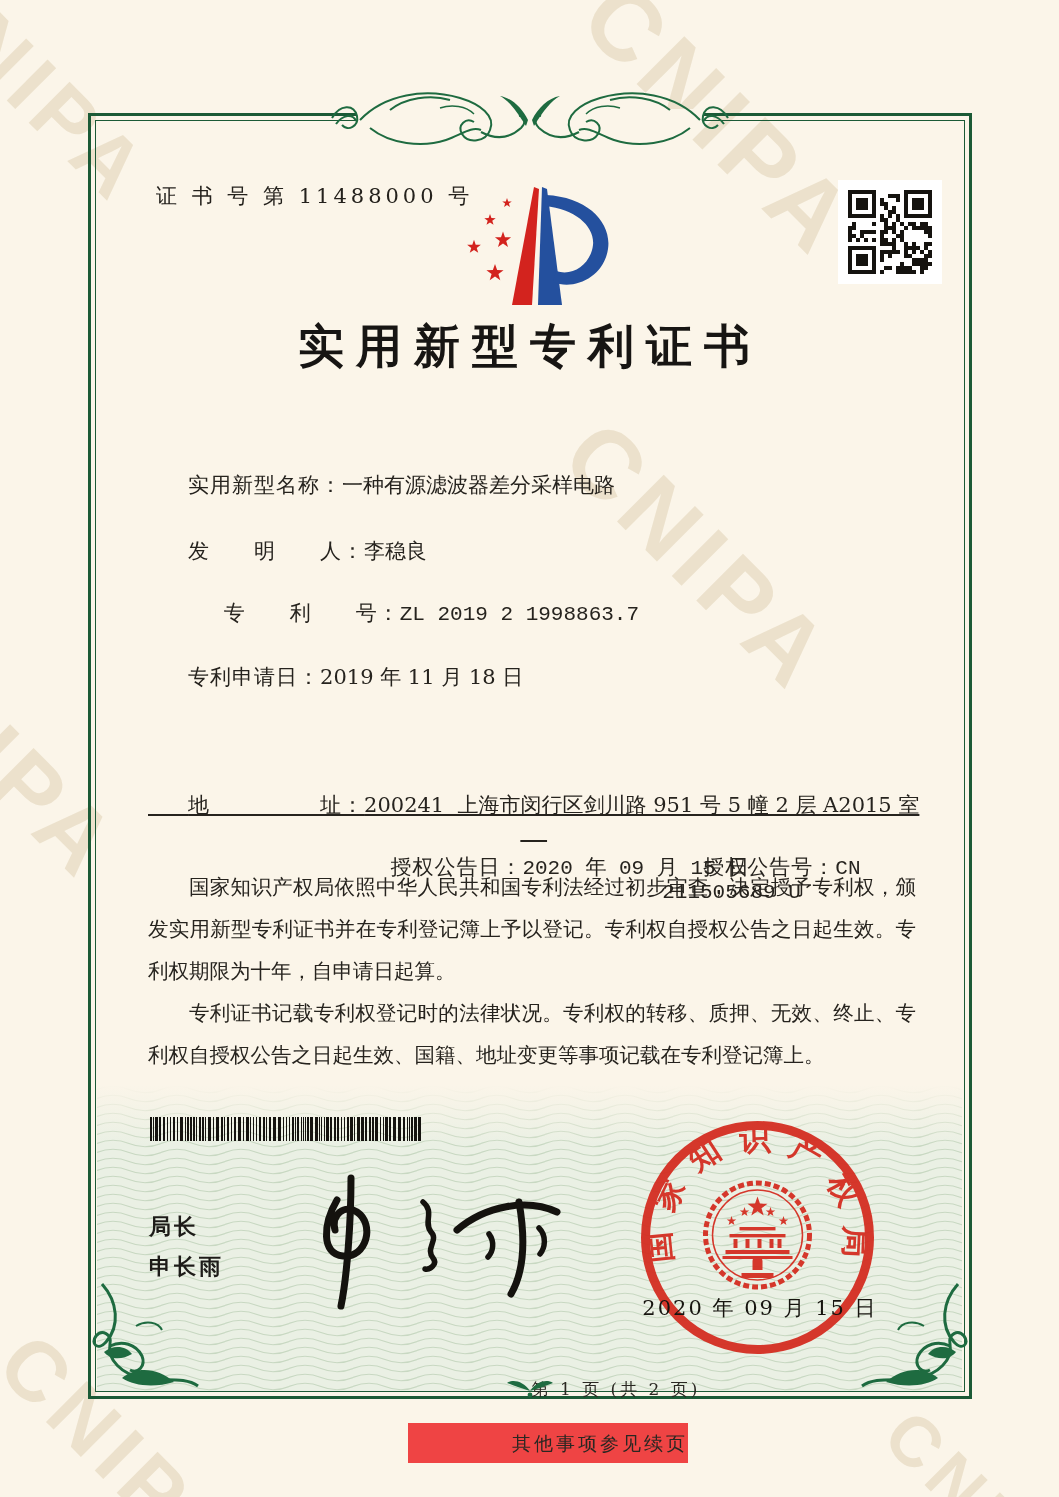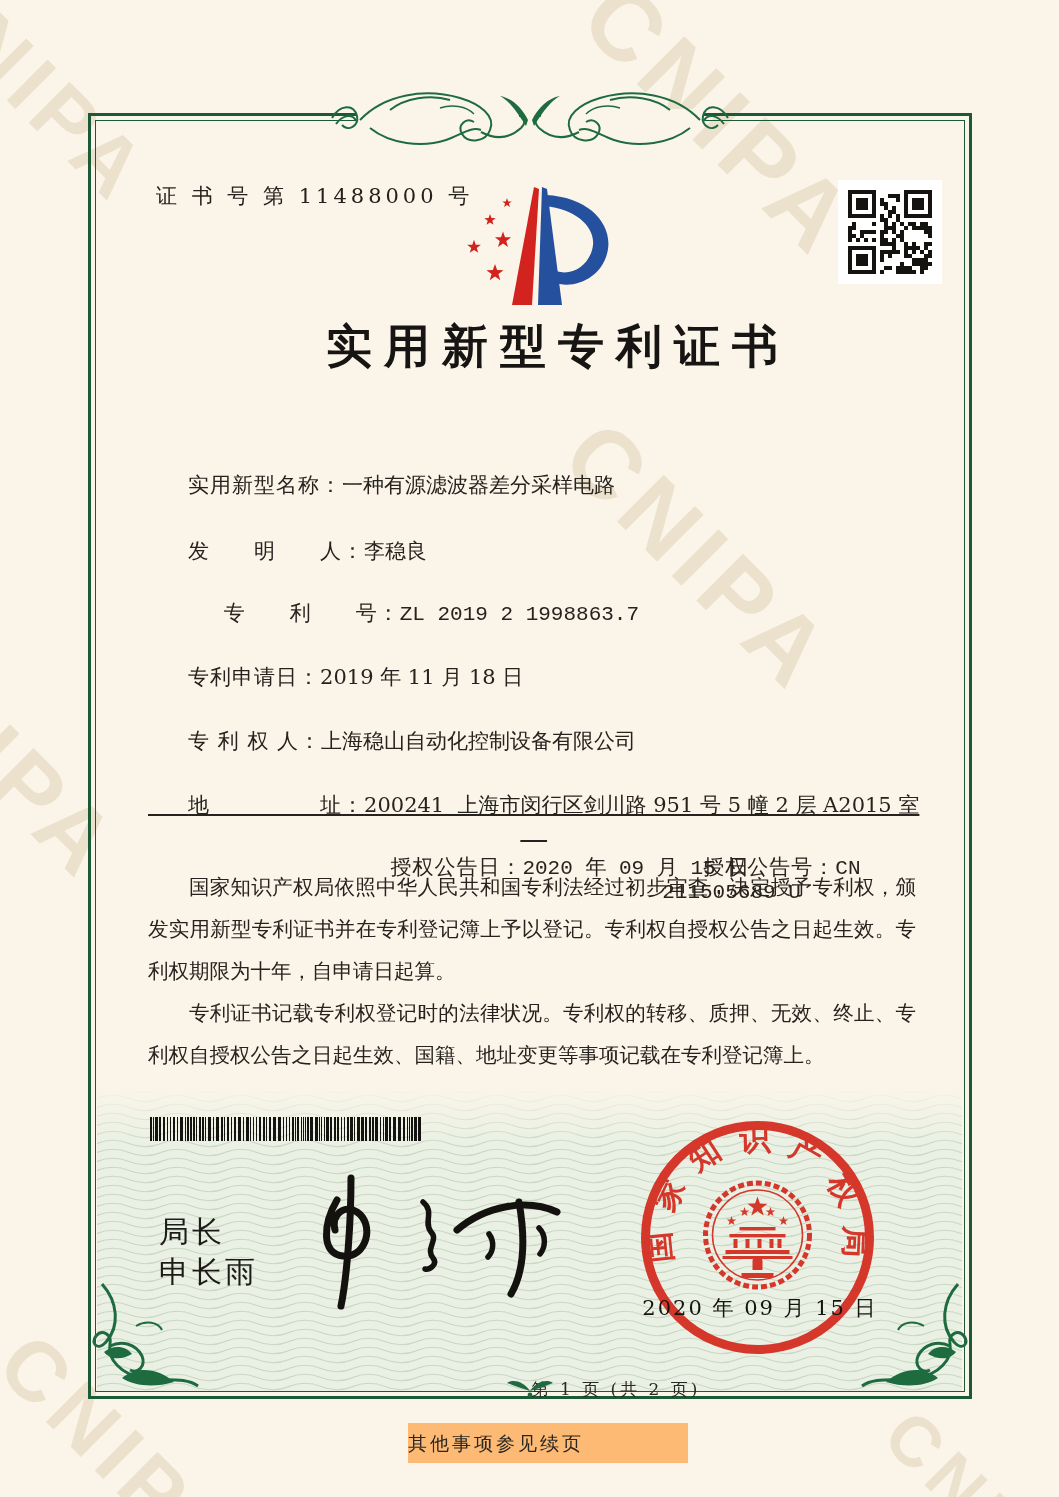--- a/index.html
+++ b/index.html
@@ -20,43 +20,43 @@
   .greenzone{position:absolute;left:97px;top:1085px;width:865px;height:306px;z-index:1;}
   .greenzone-fade{position:absolute;left:97px;top:1085px;width:865px;height:60px;z-index:1;
       background:linear-gradient(#fbf5e9,rgba(251,245,233,0));}
 
   .content{position:absolute;left:0;top:0;width:1059px;height:1497px;z-index:4;}
 
   .cert-no{position:absolute;left:132px;top:182px;font-size:21px;letter-spacing:4px;color:#24211c;margin-left:24px;}
   .logo{position:absolute;left:450px;top:183px;}
   .qr{position:absolute;left:838px;top:180px;width:104px;height:104px;background:#fff;}
   .title{position:absolute;left:92px;top:316px;width:876px;text-align:center;
-      font-size:46px;font-weight:700;letter-spacing:12px;color:#171513;padding-left:28px;}
+      font-size:46px;font-weight:700;letter-spacing:12px;color:#171513;}
 
   .frow{position:absolute;left:148px;font-size:21px;color:#26231e;white-space:pre-wrap;text-align:center;}
   .frow .lab{letter-spacing:1px;}
   .grant-no-pair{position:absolute;left:399px;top:0;white-space:pre-wrap;}
 
   .bodytext{position:absolute;left:148px;top:866px;width:768px;font-size:20.5px;
       line-height:42px;color:#26231e;text-align:justify;}
   .bodytext p{margin:0;text-indent:2em;}
 
   .barcode{position:absolute;left:150px;top:1117px;}
-  .director{position:absolute;left:159px;font-family:"Liberation Sans",sans-serif;
-      font-weight:400;font-size:30px;color:#1d1b18;letter-spacing:3px;}
+  .director{position:absolute;left:149px;font-family:"Liberation Sans",sans-serif;
+      font-weight:700;font-size:22px;color:#1d1b18;letter-spacing:3px;}
   .signature{position:absolute;left:295px;top:1172px;}
 
   .seal{position:absolute;left:635px;top:1115px;opacity:.93;}
   .seal-date{position:absolute;left:640px;top:1294px;width:240px;text-align:center;
       font-size:21px;letter-spacing:2px;color:#16140f;z-index:6;}
 
   .pageinfo{position:absolute;left:92px;top:1366px;width:1048px;text-align:center;
       font-size:17px;letter-spacing:3px;color:#2a2722;margin-top:12px;}
-  .contnote{position:absolute;left:408px;top:1423px;width:280px;height:40px;background:#fdba74;
-      text-align:left;line-height:40px;font-size:19px;letter-spacing:3px;color:#2a2722;}
+  .contnote{position:absolute;left:408px;top:1423px;width:280px;height:40px;background:#ef4444;
+      text-align:right;line-height:40px;font-size:19px;letter-spacing:3px;color:#2a2722;}
 
   .orn{position:absolute;z-index:5;}
 </style>
 </head>
 <body>
 
 <div class="page">
 
   <div class="wm" style="left:-40px;top:-55px;font-size:84px;">CNIPA</div>
   <div class="wm" style="left:640px;top:-40px;font-size:98px;">CNIPA</div>
@@ -363,23 +363,20 @@
     </div>
     <div class="frow" style="top:513px;">
       <span class="lab">发　　明　　人：</span><span>李稳良</span>
     </div>
     <div class="frow" style="top:576px;font-family:Liberation Mono, monospace;">
       <span class="lab">专　　利　　号：</span><span>ZL 2019 2 1998863.7</span>
     </div>
     <div class="frow" style="top:639px;">
       <span class="lab">专利申请日：</span><span>2019 年 11 月 18 日</span>
     </div>
-    <div class="frow" style="top:703px;">
-      <span class="lab">专 利 权 人：</span><span>上海稳山自动化控制设备有限公司</span>
-    </div>
     <div class="frow" style="top:767px;text-decoration:underline;">
       <span class="lab">地　　　　　址：</span><span>200241  上海市闵行区剑川路 951 号 5 幢 2 层 A2015 室</span>
     </div>
     <div class="frow" style="top:830px;width:768px;font-family:Liberation Mono, monospace;">
       <span class="lab">授权公告日：</span><span>2020 年 09 月 15 日</span>
       <span class="grant-no-pair">
         <span class="lab">授权公告号：</span><span>CN 211505689 U</span>
       </span>
     </div>
 

